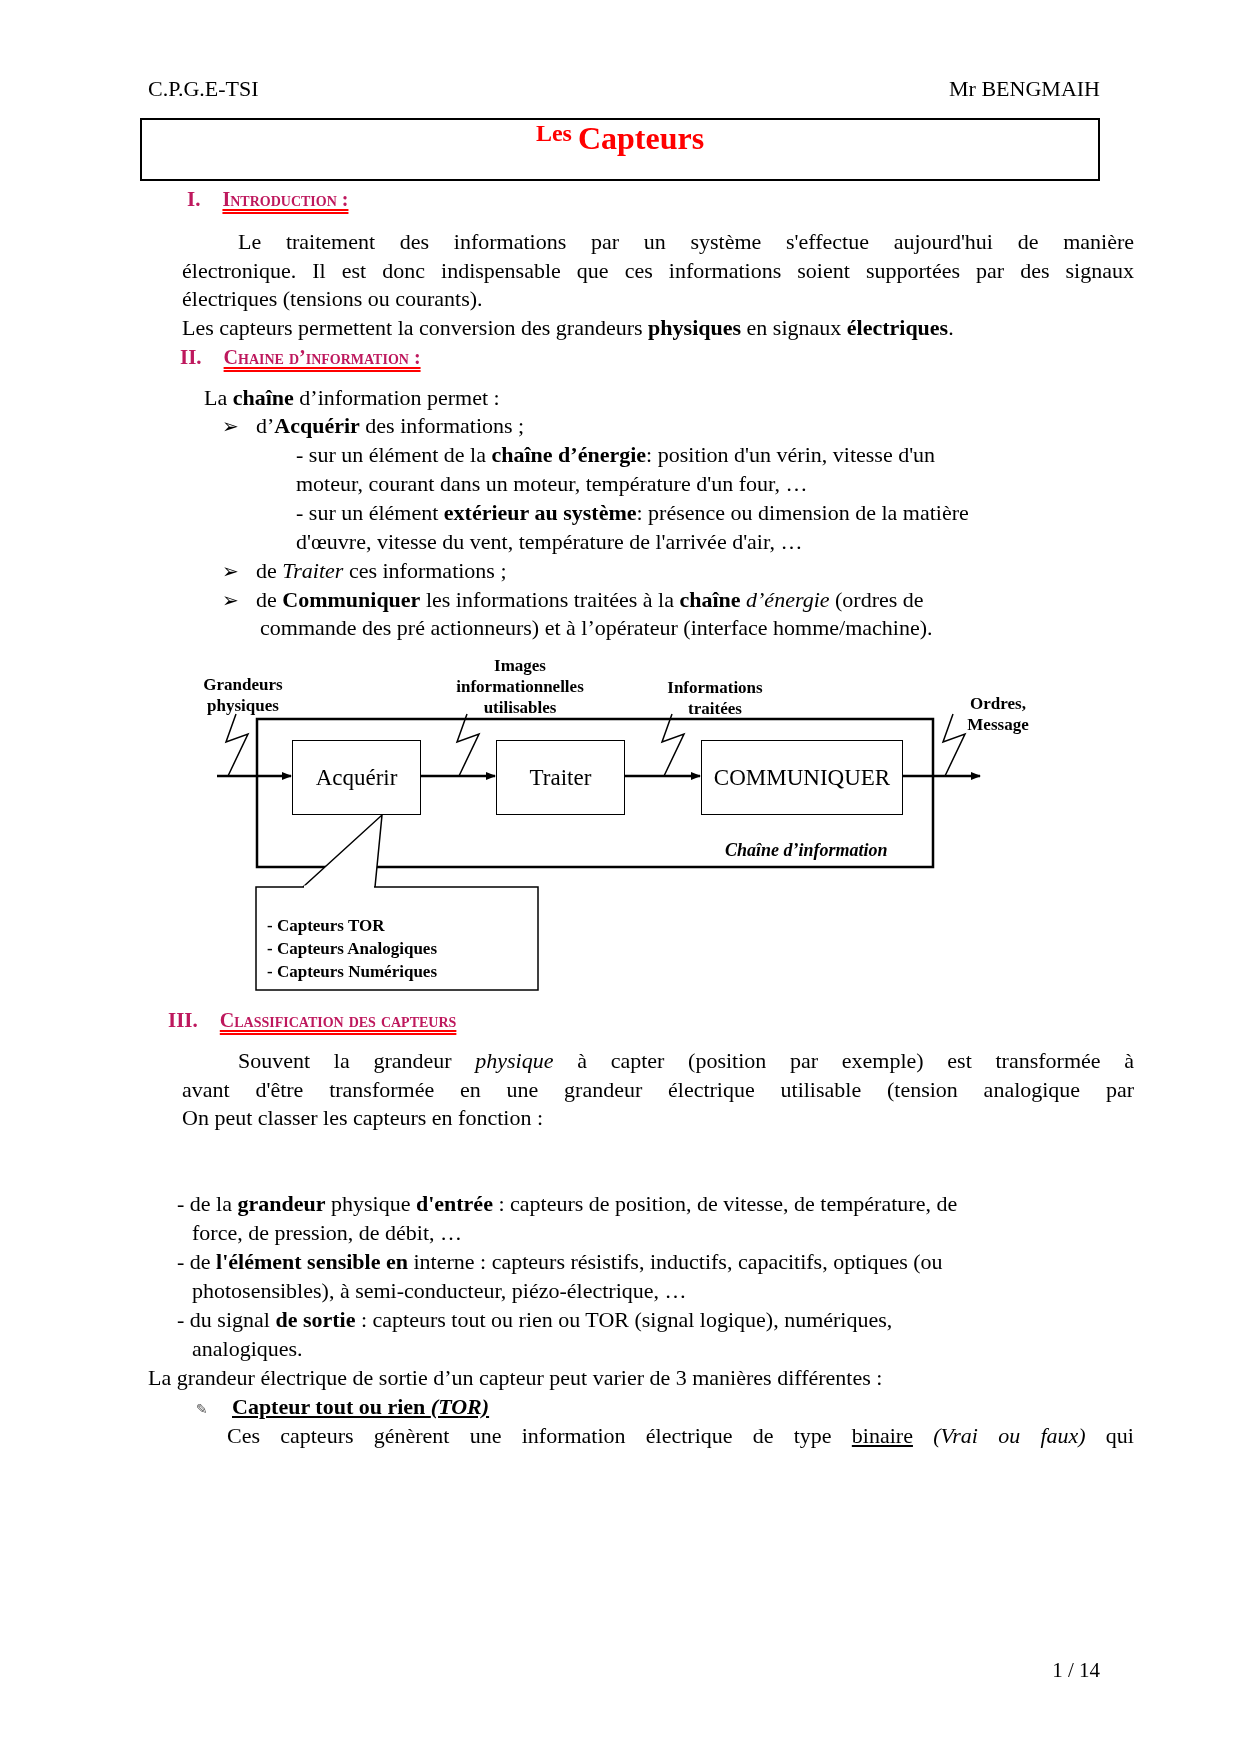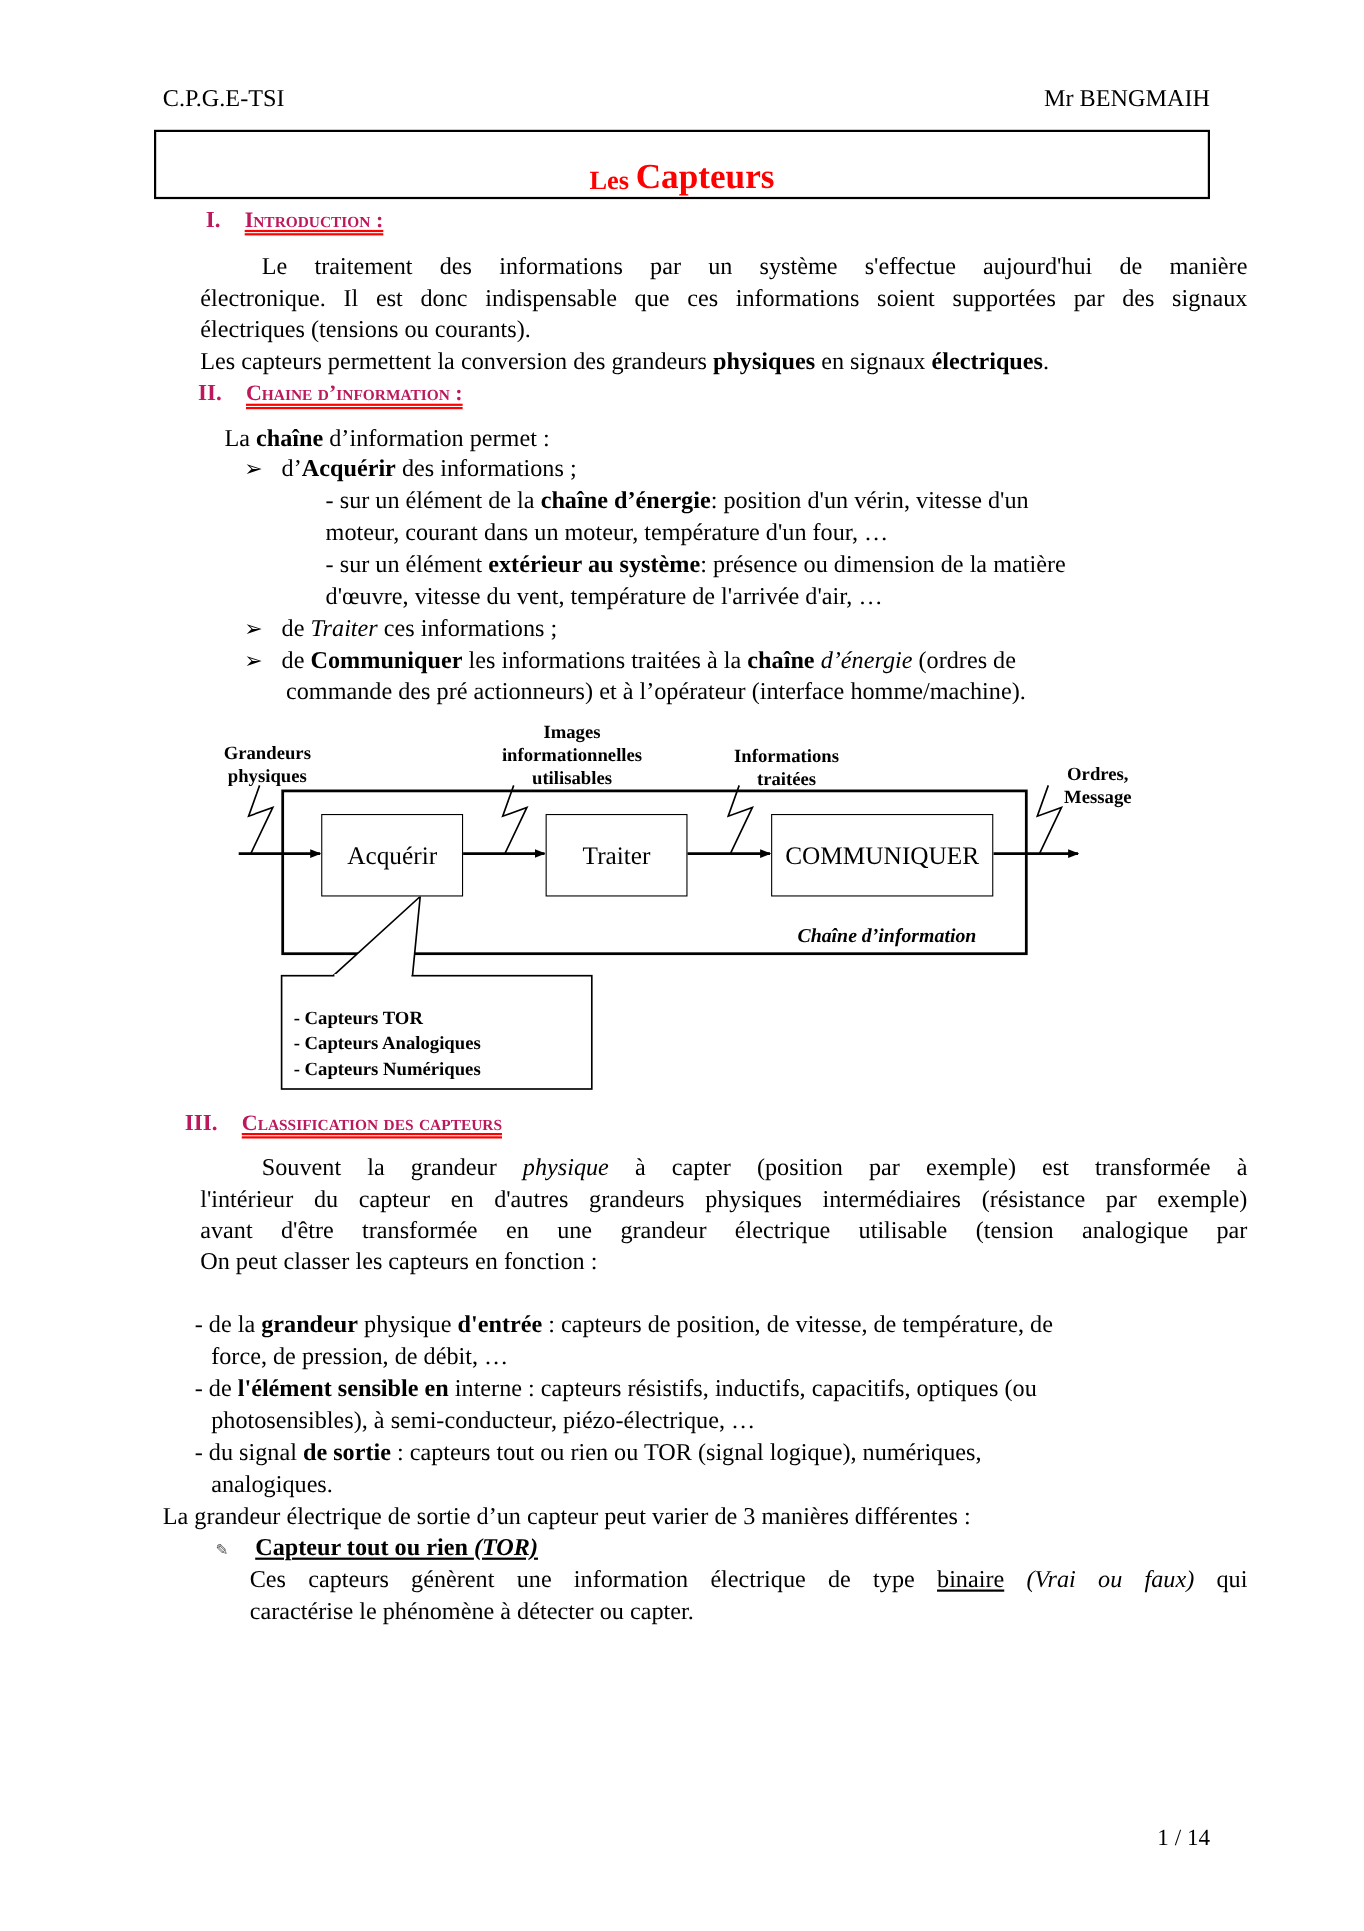--- a/index.html
+++ b/index.html
@@ -3,21 +3,21 @@
 <meta charset="utf-8">
 <style>
   html, body { margin: 0; padding: 0; background: #ffffff; }
   body { width: 1240px; height: 1755px; position: relative; overflow: hidden;
          font-family: "Liberation Serif", "DejaVu Serif", serif; color: #000; }
   .abs { position: absolute; }
   .hdr { top: 76px; font-size: 22px; }
   .hdr-left { left: 148px; }
   .hdr-right { right: 140px; }
   .title-box { left: 140px; top: 118px; width: 960px; height: 63px; border: 2px solid #000; box-sizing: border-box;
-               display: flex; align-items: flex-end; justify-content: center; color: #ff0000; font-weight: bold; }
+               display: flex; align-items: flex-start; justify-content: center; color: #ff0000; font-weight: bold; }
   .title-box .t-small { font-size: 24px; margin-right: 6px; }
   .title-box .t-big { font-size: 32px; }
   .sec { color: #be185d; font-weight: bold; font-size: 21px; }
   .sec .num { display: inline-block; }
   .sec .lbl { font-variant: small-caps; text-decoration: underline double #ff0000; text-underline-offset: 3px; margin-left: 22px; font-size: 20px; }
   .para { font-size: 22px; line-height: 28.5px; text-align: justify; margin-left: 34px; }
   .line { font-size: 22px; line-height: 28.5px; white-space: nowrap; }
   b { font-weight: bold; }
   i { font-style: italic; }
   .arrowb { display: inline-block; width: 34px; font-family: "DejaVu Sans", sans-serif; font-size: 20px; }
@@ -124,32 +124,30 @@
     <div>- Capteurs Analogiques</div>
     <div>- Capteurs Numériques</div>
   </div>
 </div>
 
 <div class="abs sec" style="left:168px; top:1008px;">
   <span class="num">III.</span><span class="lbl">Classification des capteurs</span>
 </div>
 <div class="abs para" style="left:148px; top:1047px; width:952px;">
   <div style="text-indent:56px; text-align-last: justify;"><span>Souvent la grandeur </span><i>physique</i><span> à capter (position par exemple) est transformée à</span></div>
-  <div style="text-align-last: justify;">l'intérieur du capteur en d'autres grandeurs physiques intermédiaires (résistance par exemple)</div>
   <div style="text-align-last: justify;">avant d'être transformée en une grandeur électrique utilisable (tension analogique par</div>
   <div>On peut classer les capteurs en fonction :</div>
 </div>
 <div class="abs line" style="left:177px; top:1190px;"><span>- de la </span><b>grandeur</b><span> physique </span><b>d'entrée</b><span> : capteurs de position, de vitesse, de température, de</span></div>
 <div class="abs line" style="left:192px; top:1219px;">force, de pression, de débit, …</div>
 <div class="abs line" style="left:177px; top:1248px;"><span>- de </span><b>l'élément sensible en</b><span> interne : capteurs résistifs, inductifs, capacitifs, optiques (ou</span></div>
 <div class="abs line" style="left:192px; top:1277px;">photosensibles), à semi-conducteur, piézo-électrique, …</div>
 <div class="abs line" style="left:177px; top:1306px;"><span>- du signal </span><b>de sortie</b><span> : capteurs tout ou rien ou TOR (signal logique), numériques,</span></div>
 <div class="abs line" style="left:192px; top:1335px;">analogiques.</div>
 <div class="abs line" style="left:148px; top:1364px;">La grandeur électrique de sortie d’un capteur peut varier de 3 manières différentes :</div>
 <div class="abs line" style="left:196px; top:1393px;">
   <span style="display:inline-block; width:36px; font-family:'DejaVu Sans', sans-serif; font-size:14px; color:#555;">✎</span><b class="uline"><span>Capteur tout ou rien </span><i>(TOR)</i></b>
 </div>
 <div class="abs para" style="left:193px; top:1422px; width:907px;">
   <div style="text-align-last: justify;"><span>Ces capteurs génèrent une information électrique de type </span><span class="uline">binaire</span><span> </span><i>(Vrai ou faux)</i><span> qui</span></div>
-  <div>caractérise le phénomène à détecter ou capter.</div>
 </div>
 
 <div class="abs footer">1 / 14</div>
 
 </body></html>

